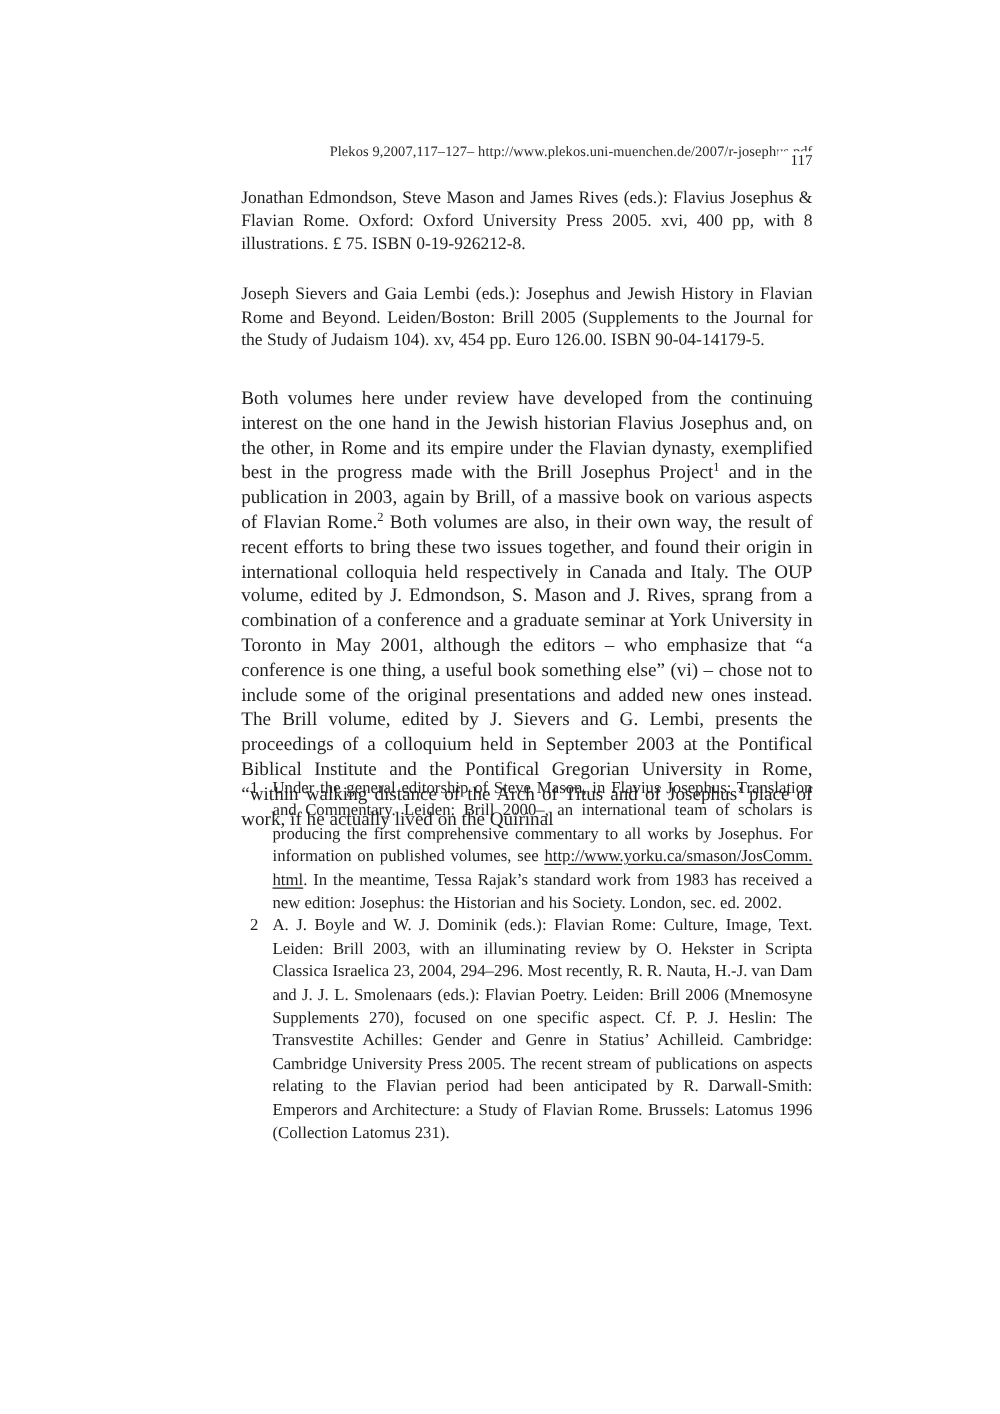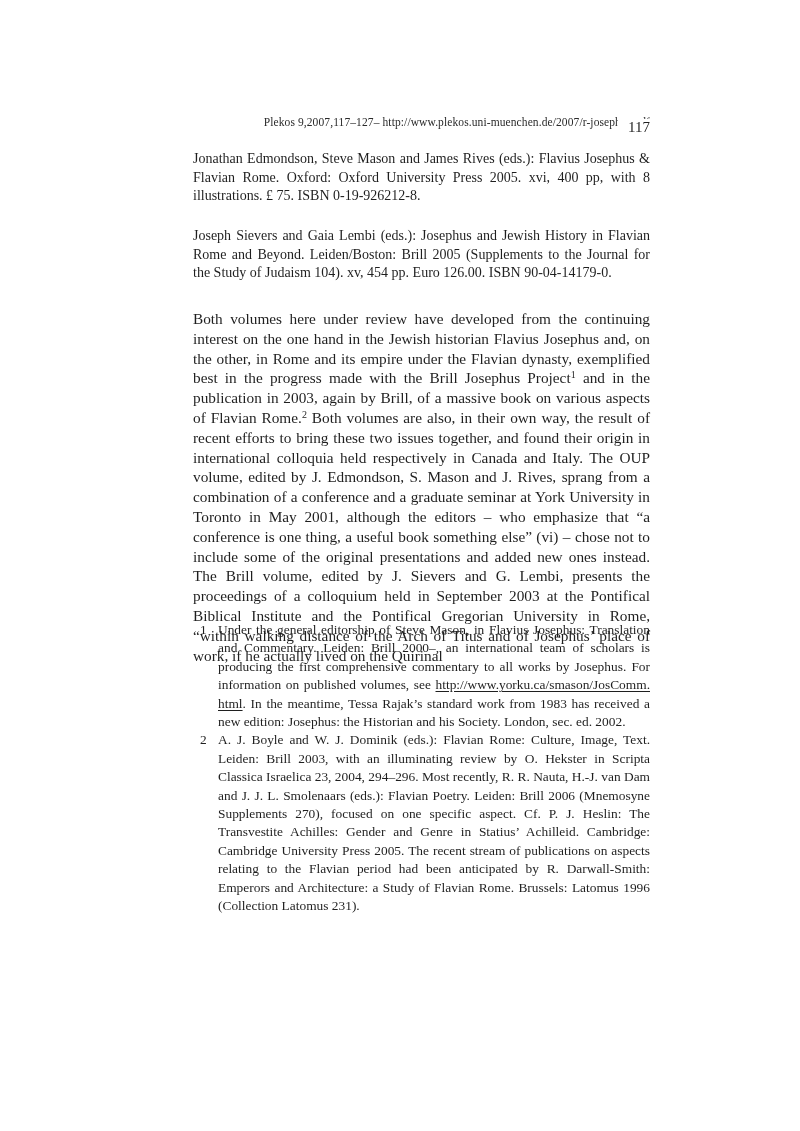--- a/index.html
+++ b/index.html
@@ -25,21 +25,21 @@
     text-align: right;
     font-size: 11.5px;
     letter-spacing: 0.1px;
     color: #2a2a2a;
     white-space: nowrap;
   }
   .page-number {
     position: absolute;
     right: 0;
     bottom: -2px;
-    font-size: 15px;
+    font-size: 12px;
     color: #1f1f1f;
     background: #ffffff;
     padding-left: 10px;
   }
   .ref-block {
     position: absolute;
     left: 193px;
     width: 457px;
     margin: 0;
     font-size: 14px;
@@ -101,21 +101,21 @@
 
 <div class="page">
 
   <div class="header">
     <span class="running-head">Plekos 9,2007,117–127– http://www.plekos.uni-muenchen.de/2007/r-josephus.pdf</span>
     <span class="page-number">117</span>
   </div>
 
   <p class="ref-block ref-1">Jonathan Edmondson, Steve Mason and James Rives (eds.): Flavius Josephus &amp; Flavian Rome. Oxford: Oxford University Press 2005. xvi, 400 pp, with 8 illustrations. £ 75. ISBN 0-19-926212-8.</p>
 
-  <p class="ref-block ref-2">Joseph Sievers and Gaia Lembi (eds.): Josephus and Jewish History in Flavian Rome and Beyond. Leiden/Boston: Brill 2005 (Supplements to the Journal for the Study of Judaism 104). xv, 454 pp. Euro 126.00. ISBN 90-04-14179-0.</p>
+  <p class="ref-block ref-2">Joseph Sievers and Gaia Lembi (eds.): Josephus and Jewish History in Flavian Rome and Beyond. Leiden/Boston: Brill 2005 (Supplements to the Journal for the Study of Judaism 104). xv, 454 pp. Euro 126.00. ISBN 90-04-14179-5.</p>
 
   <p class="body-text"><span>Both volumes here under review have developed from the continuing interest on the one hand in the Jewish historian Flavius Josephus and, on the other, in Rome and its empire under the Flavian dynasty, exemplified best in the progress made with the Brill Josephus Project</span><sup>1</sup><span> and in the publication in 2003, again by Brill, of a massive book on various aspects of Flavian Rome.</span><sup>2</sup><span> Both volumes are also, in their own way, the result of recent efforts to bring these two issues together, and found their origin in international colloquia held respectively in Canada and Italy. The OUP volume, edited by J. Edmondson, S. Mason and J. Rives, sprang from a combination of a conference and a graduate seminar at York University in Toronto in May 2001, although the editors – who emphasize that “a conference is one thing, a useful book something else” (vi) – chose not to include some of the original presentations and added new ones instead. The Brill volume, edited by J. Sievers and G. Lembi, presents the proceedings of a colloquium held in September 2003 at the Pontifical Biblical Institute and the Pontifical Gregorian University in Rome, “within walking distance of the Arch of Titus and of Josephus’ place of work, if he actually lived on the Quirinal</span></p>
 
   <div class="footnotes">
 
     <div class="footnote">
       <span class="fn-num">1</span>
       <div class="fn-text"><span>Under the general editorship of Steve Mason, in Flavius Josephus: Translation and Commentary. Leiden: Brill 2000–, an international team of scholars is producing the first comprehensive commentary to all works by Josephus. For information on published volumes, see </span><a class="fn-link">http://www.yorku.ca/smason/JosComm.html</a><span>. In the meantime, Tessa Rajak’s standard work from 1983 has received a new edition: Josephus: the Historian and his Society. London, sec. ed. 2002.</span></div>
     </div>
 

